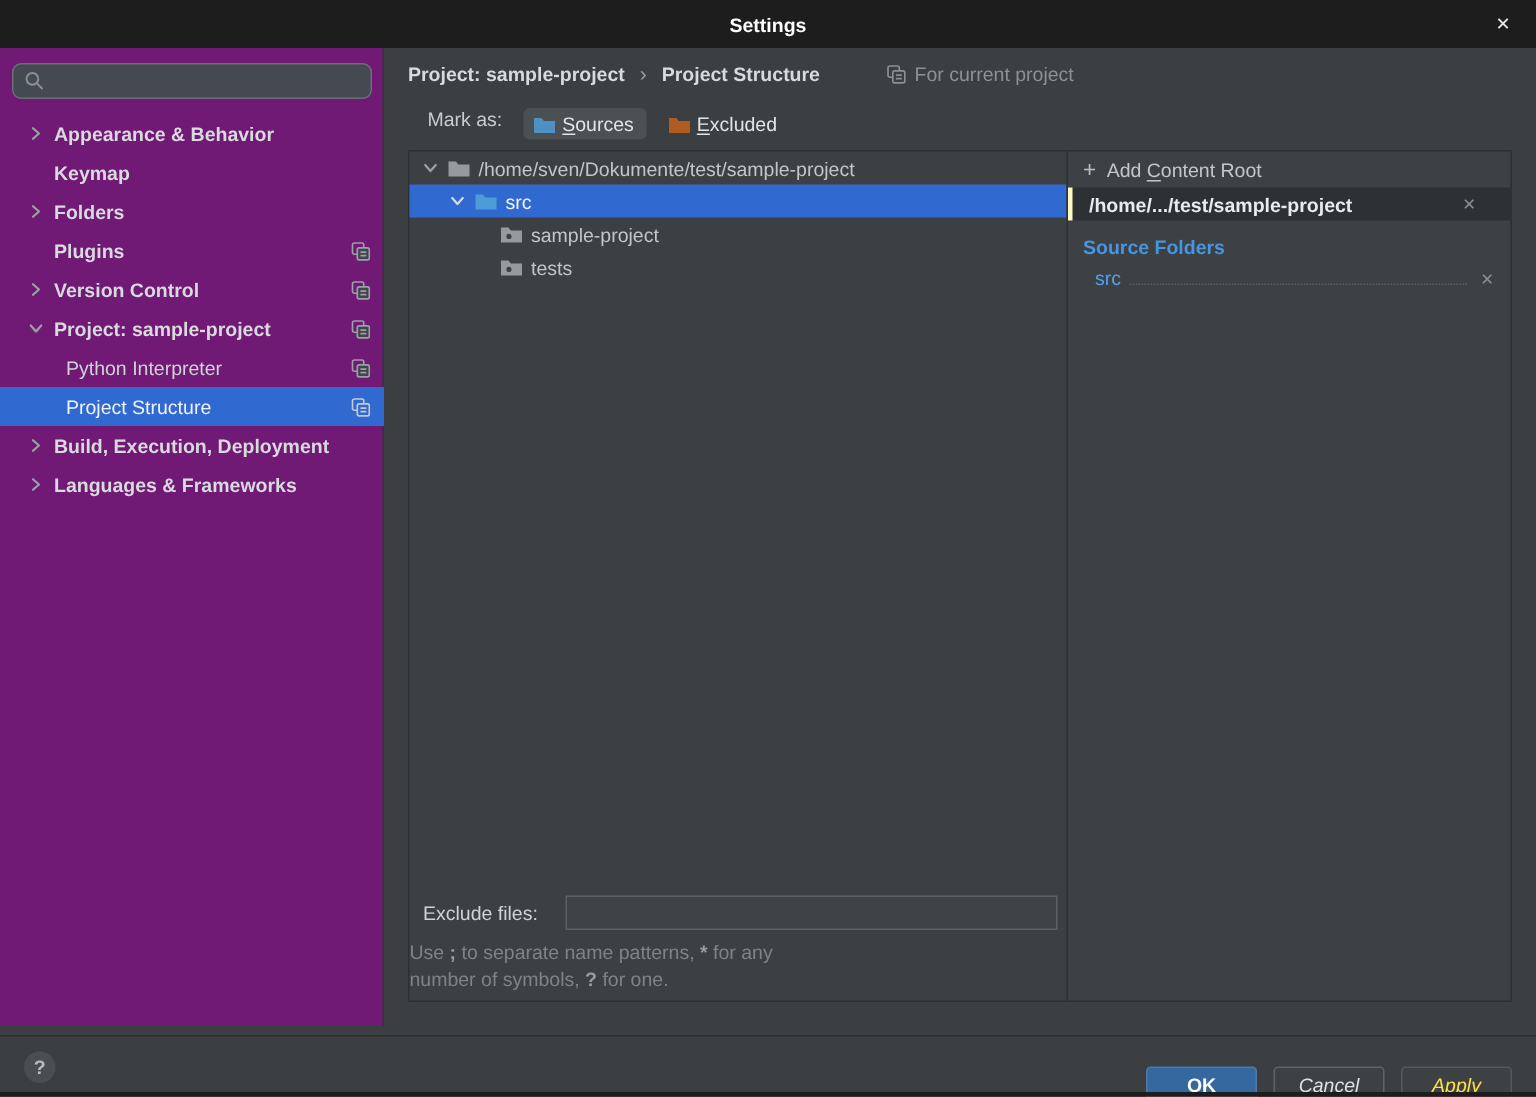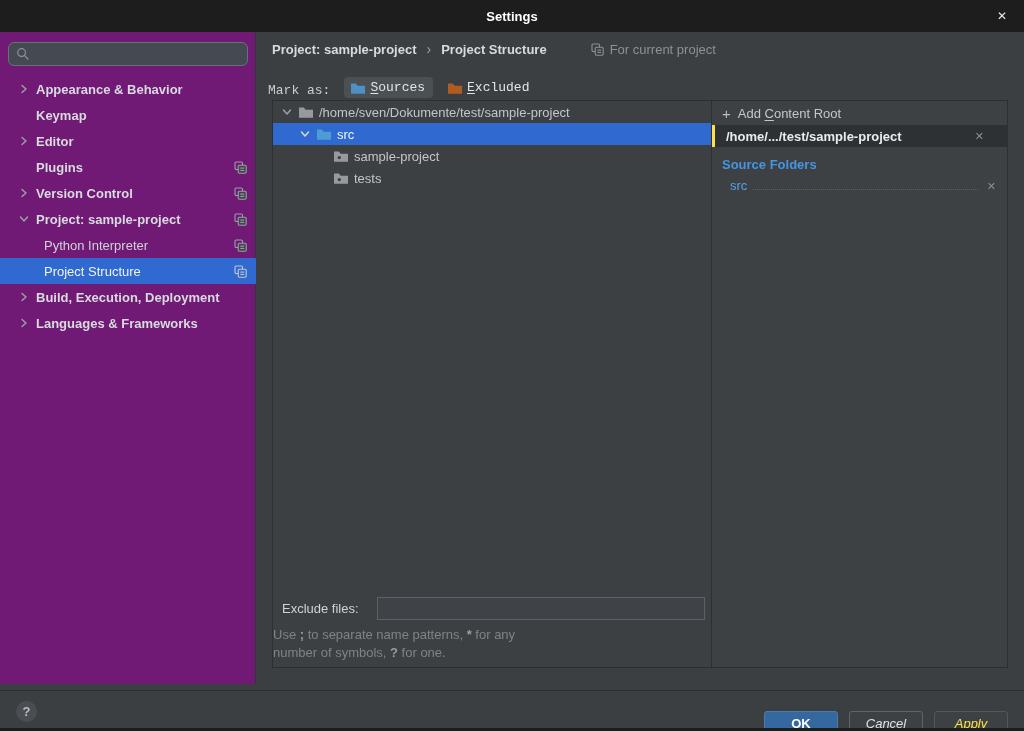--- a/index.html
+++ b/index.html
@@ -54,22 +54,22 @@
   
   .crumbs {
     position:absolute; left:272px; top:38px; height:22px;
     display:flex; align-items:center; gap:10px; white-space:nowrap;
   }
   .crumbs .crumb { font-weight:bold; color:#d8dbde; }
   .crumbs .sep { color:#9aa0a6; font-size:14px; }
   .scope { display:flex; align-items:center; gap:6px; margin-left:34px; color:#8c9196; }
   
   .markas {
-    position:absolute; left:268px; top:72px; height:26px;
-    display:flex; align-items:flex-end; gap:14px; white-space:nowrap;font-family:Liberation Mono, monospace;
+    position:absolute; left:285px; top:72px; height:26px;
+    display:flex; align-items:flex-start; gap:14px; white-space:nowrap;
   }
   .markas .mlabel { color:#c9cdd1; }
   .chip {
     display:flex; align-items:center; gap:4px;
     padding:3px 8px 3px 6px; border-radius:4px; cursor:default;
   }
   .chip.on { background:#4b5053; }
   .chip .clbl { color:#e2e5e8; }
   u { text-underline-offset:2px; }
   
@@ -103,21 +103,21 @@
   .hint { margin-top:6px; color:#7e8388; line-height:18px; width:320px; }
   .hint b { color:#989da2; font-weight:bold; }
   
   .addroot {
     height:24px; display:flex; align-items:center; gap:7px;
     padding-left:10px; color:#c3c7cb; cursor:default;
   }
   .addroot .plus { font-size:15px; color:#b9bec3; }
   .rootrow {
     height:22px; background:#2e3134; display:flex; align-items:center;
-    border-left:3px solid #fde047; padding-left:11px; padding-right:20px;
+    border-left:3px solid #fef9c3; padding-left:11px; padding-right:20px;
   }
   .rootrow .rootpath { font-weight:bold; color:#e9eced; flex:1; white-space:nowrap; overflow:hidden; }
   .xbtn { color:#8a8f94; font-size:11px; padding:0 3px; cursor:default; }
   .sf-title { margin:10px 0 2px 10px; font-weight:bold; color:#4595e2; }
   .sf-row { display:flex; align-items:baseline; padding:2px 8px 2px 18px; }
   .sf-row .sfname { color:#55a0ec; }
   .sf-row .leader { flex:1; border-bottom:1px dotted #5c6063; margin:0 6px; height:14px; }
   
   .footer {
     position:absolute; left:0; top:690px; width:1024px; height:41px;
@@ -189,21 +189,21 @@
     <div class="nav-row toplevel">
       <span class="arrow"></span>
       <span class="lbl">Keymap</span>
     </div>
     <div class="nav-row toplevel">
       <span class="arrow">
           <svg width="12" height="12" viewBox="0 0 12 12">
             <use href="#chev-right"></use>
           </svg>
         </span>
-      <span class="lbl">Editor</span>
+      <span class="lbl">Folders</span>
     </div>
     <div class="nav-row toplevel">
       <span class="arrow"></span>
       <span class="lbl">Plugins</span>
       <span class="flexspace"></span>
       <svg width="13" height="13" viewBox="0 0 13 13" style="stroke:#9ba0a5;fill:var(--rowbg)">
           <use href="#shared"></use>
         </svg>
     </div>
     <div class="nav-row toplevel">

